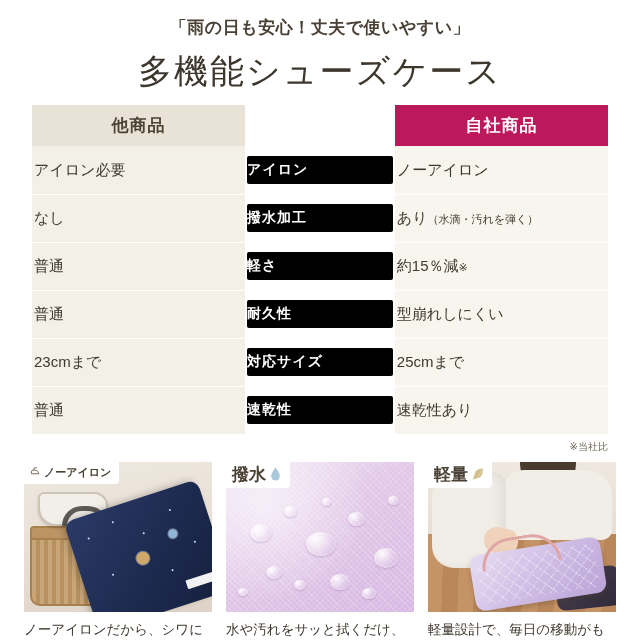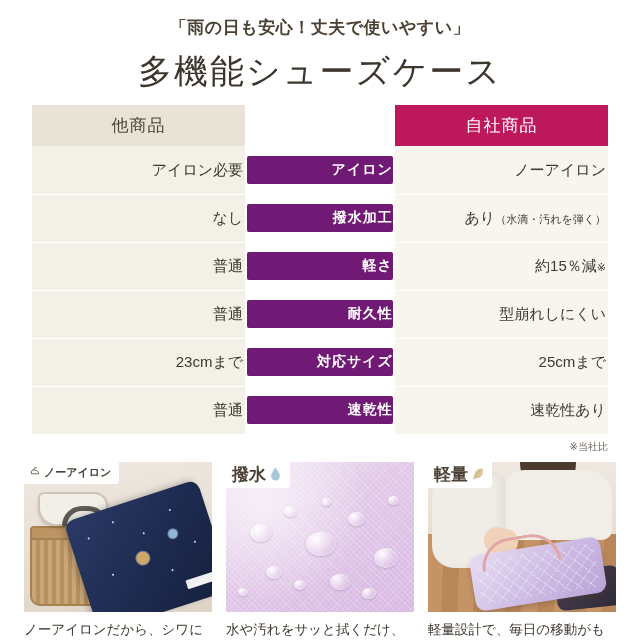--- a/index.html
+++ b/index.html
@@ -45,59 +45,59 @@
     width: 100%;
     border-collapse: collapse;
     table-layout: fixed;
   }
   table.compare col.c1 { width: 37%; }
   table.compare col.c2 { width: 26%; }
   table.compare col.c3 { width: 37%; }
 
   table.compare th {
     font-size: 17px;
-    font-weight: normal;
+    font-weight: bold;
     padding: 9px 16px;
     text-align: center;
     letter-spacing: 1px;
   }
   th.head-other {
     background: #e8e3d6;
     color: #4c4335;
   }
   th.head-mid {
     background: #ffffff;
   }
   th.head-own {
     background: #be185d;
     color: #ffffff;
   }
 
   table.compare td {
     font-size: 15px;
-    text-align: right;
+    text-align: left;
     color: #3f382e;
     padding: 10px 2px;
     vertical-align: middle;
   }
   td.col-other {
     background: #f3f0e8;
     border-bottom: 1px solid #ffffff;
   }
   td.col-own {
     background: #f8f5ee;
     border-bottom: 1px solid #ffffff;
   }
   td.col-mid {
     background: #ffffff;
     padding: 6px 4px;
   }
   .mid-pill {
     display: block;
-    background: #701a75;
+    background: #000000;
     color: #ffffff;
     font-size: 14px;
     font-weight: bold;
     letter-spacing: 1px;
     padding: 5px 0;
     border-radius: 2px;
   }
   .small-note-inline {
     font-size: 11px;
   }

